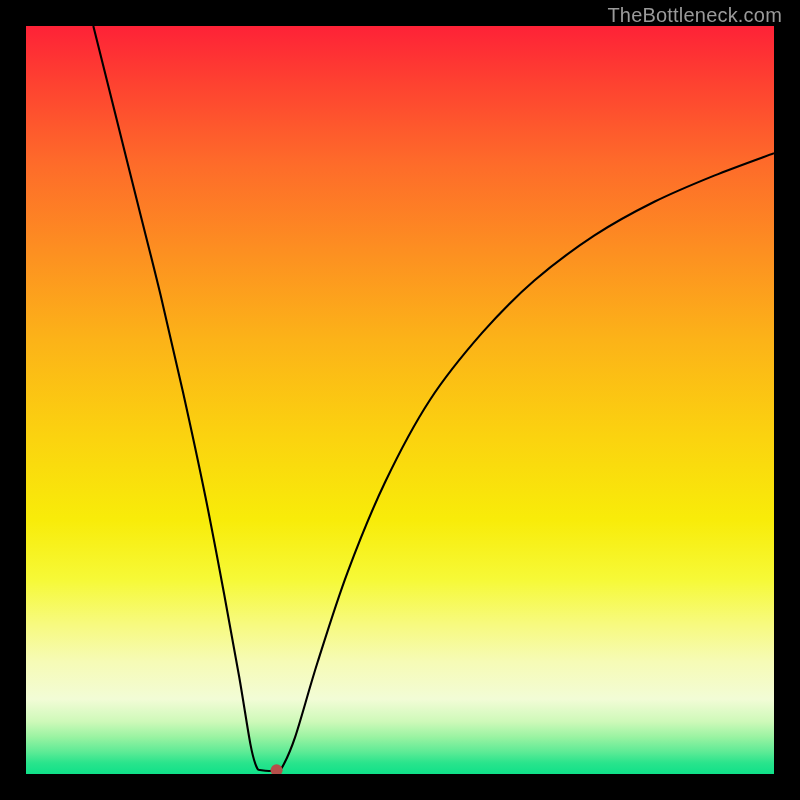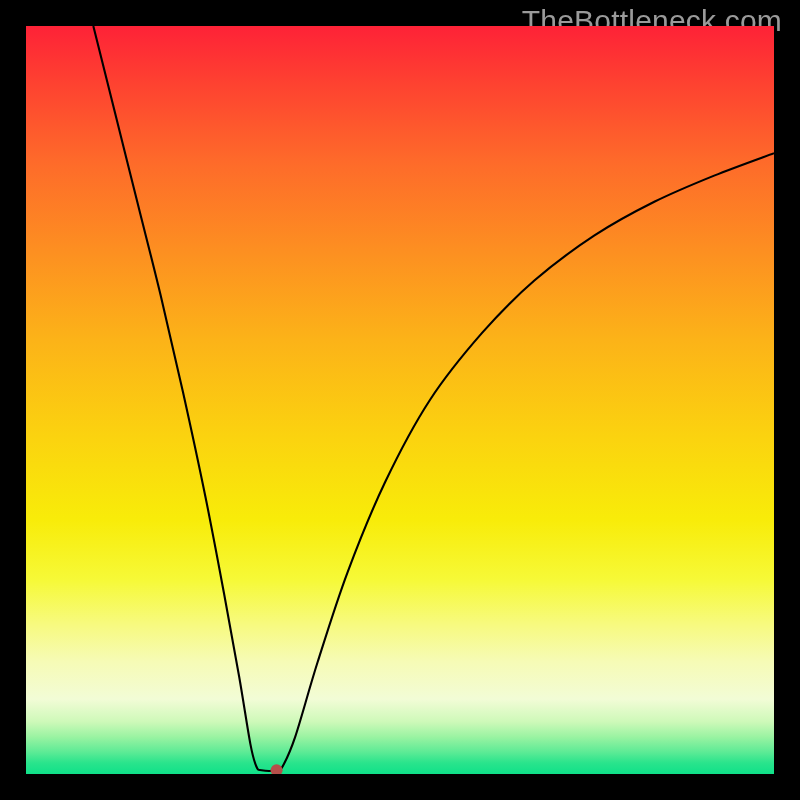--- a/index.html
+++ b/index.html
@@ -8,21 +8,21 @@
     width: 800px;
     height: 800px;
     background: #000;
     position: relative;
   }
   .watermark {
     position: absolute;
     top: 4px;
     right: 18px;
     font-family: Arial, Helvetica, sans-serif;
-    font-size: 30px;
+    font-size: 20px;
     color: #9a9a9a;
     letter-spacing: 0.2px;
   }
   .plot {
     position: absolute;
     left: 26px;
     top: 26px;
     width: 748px;
     height: 748px;
     background: linear-gradient(to bottom,

